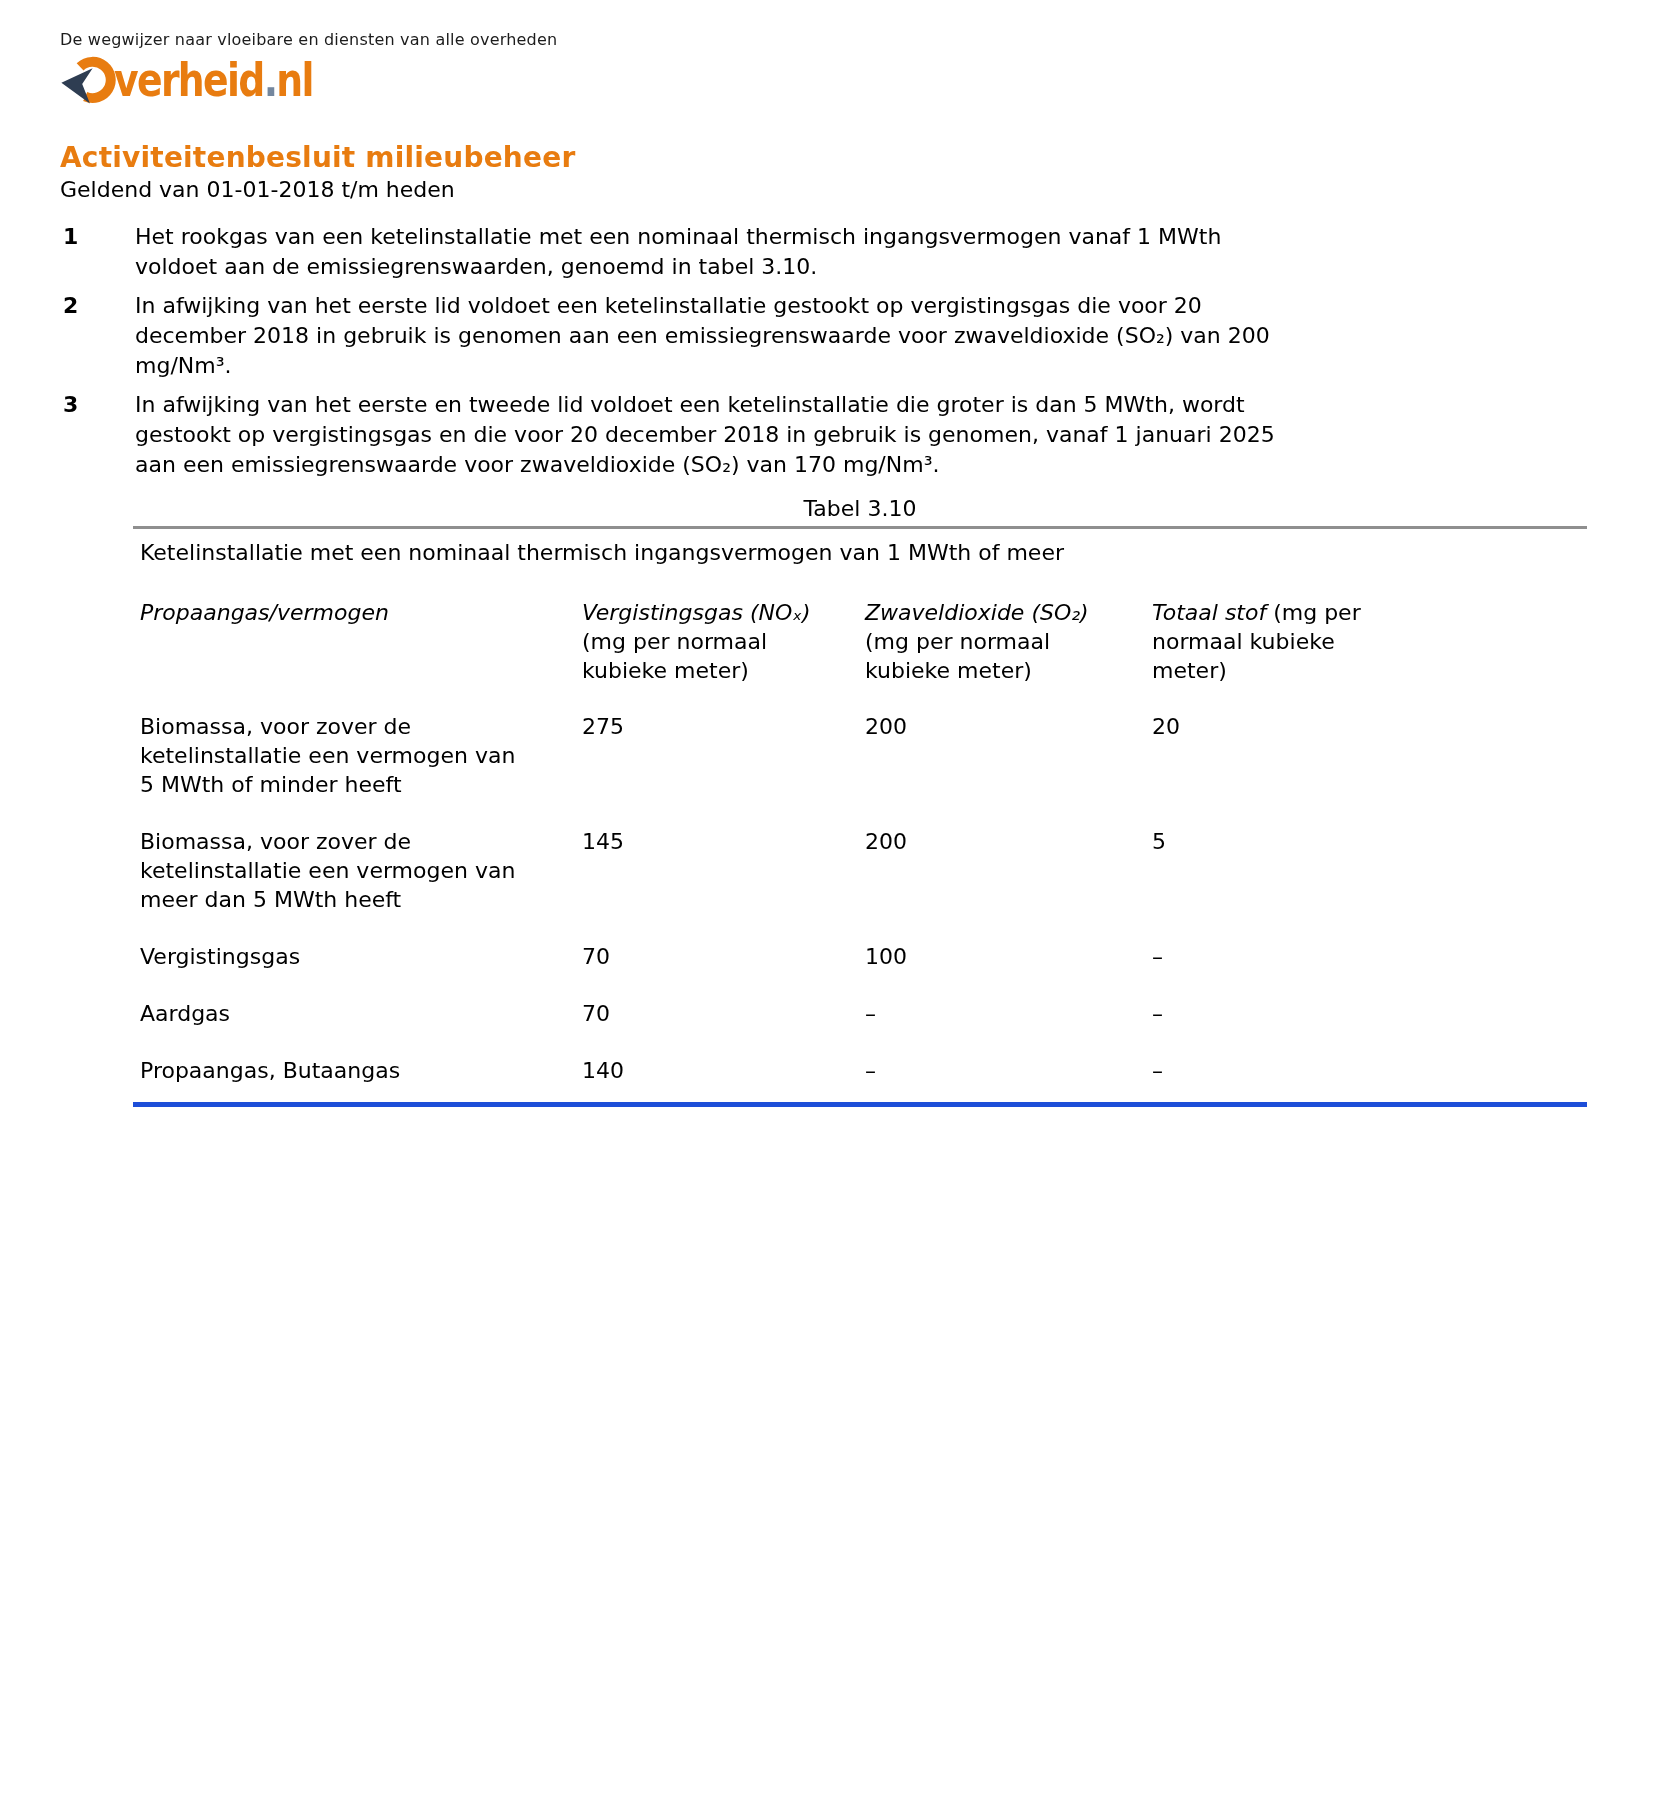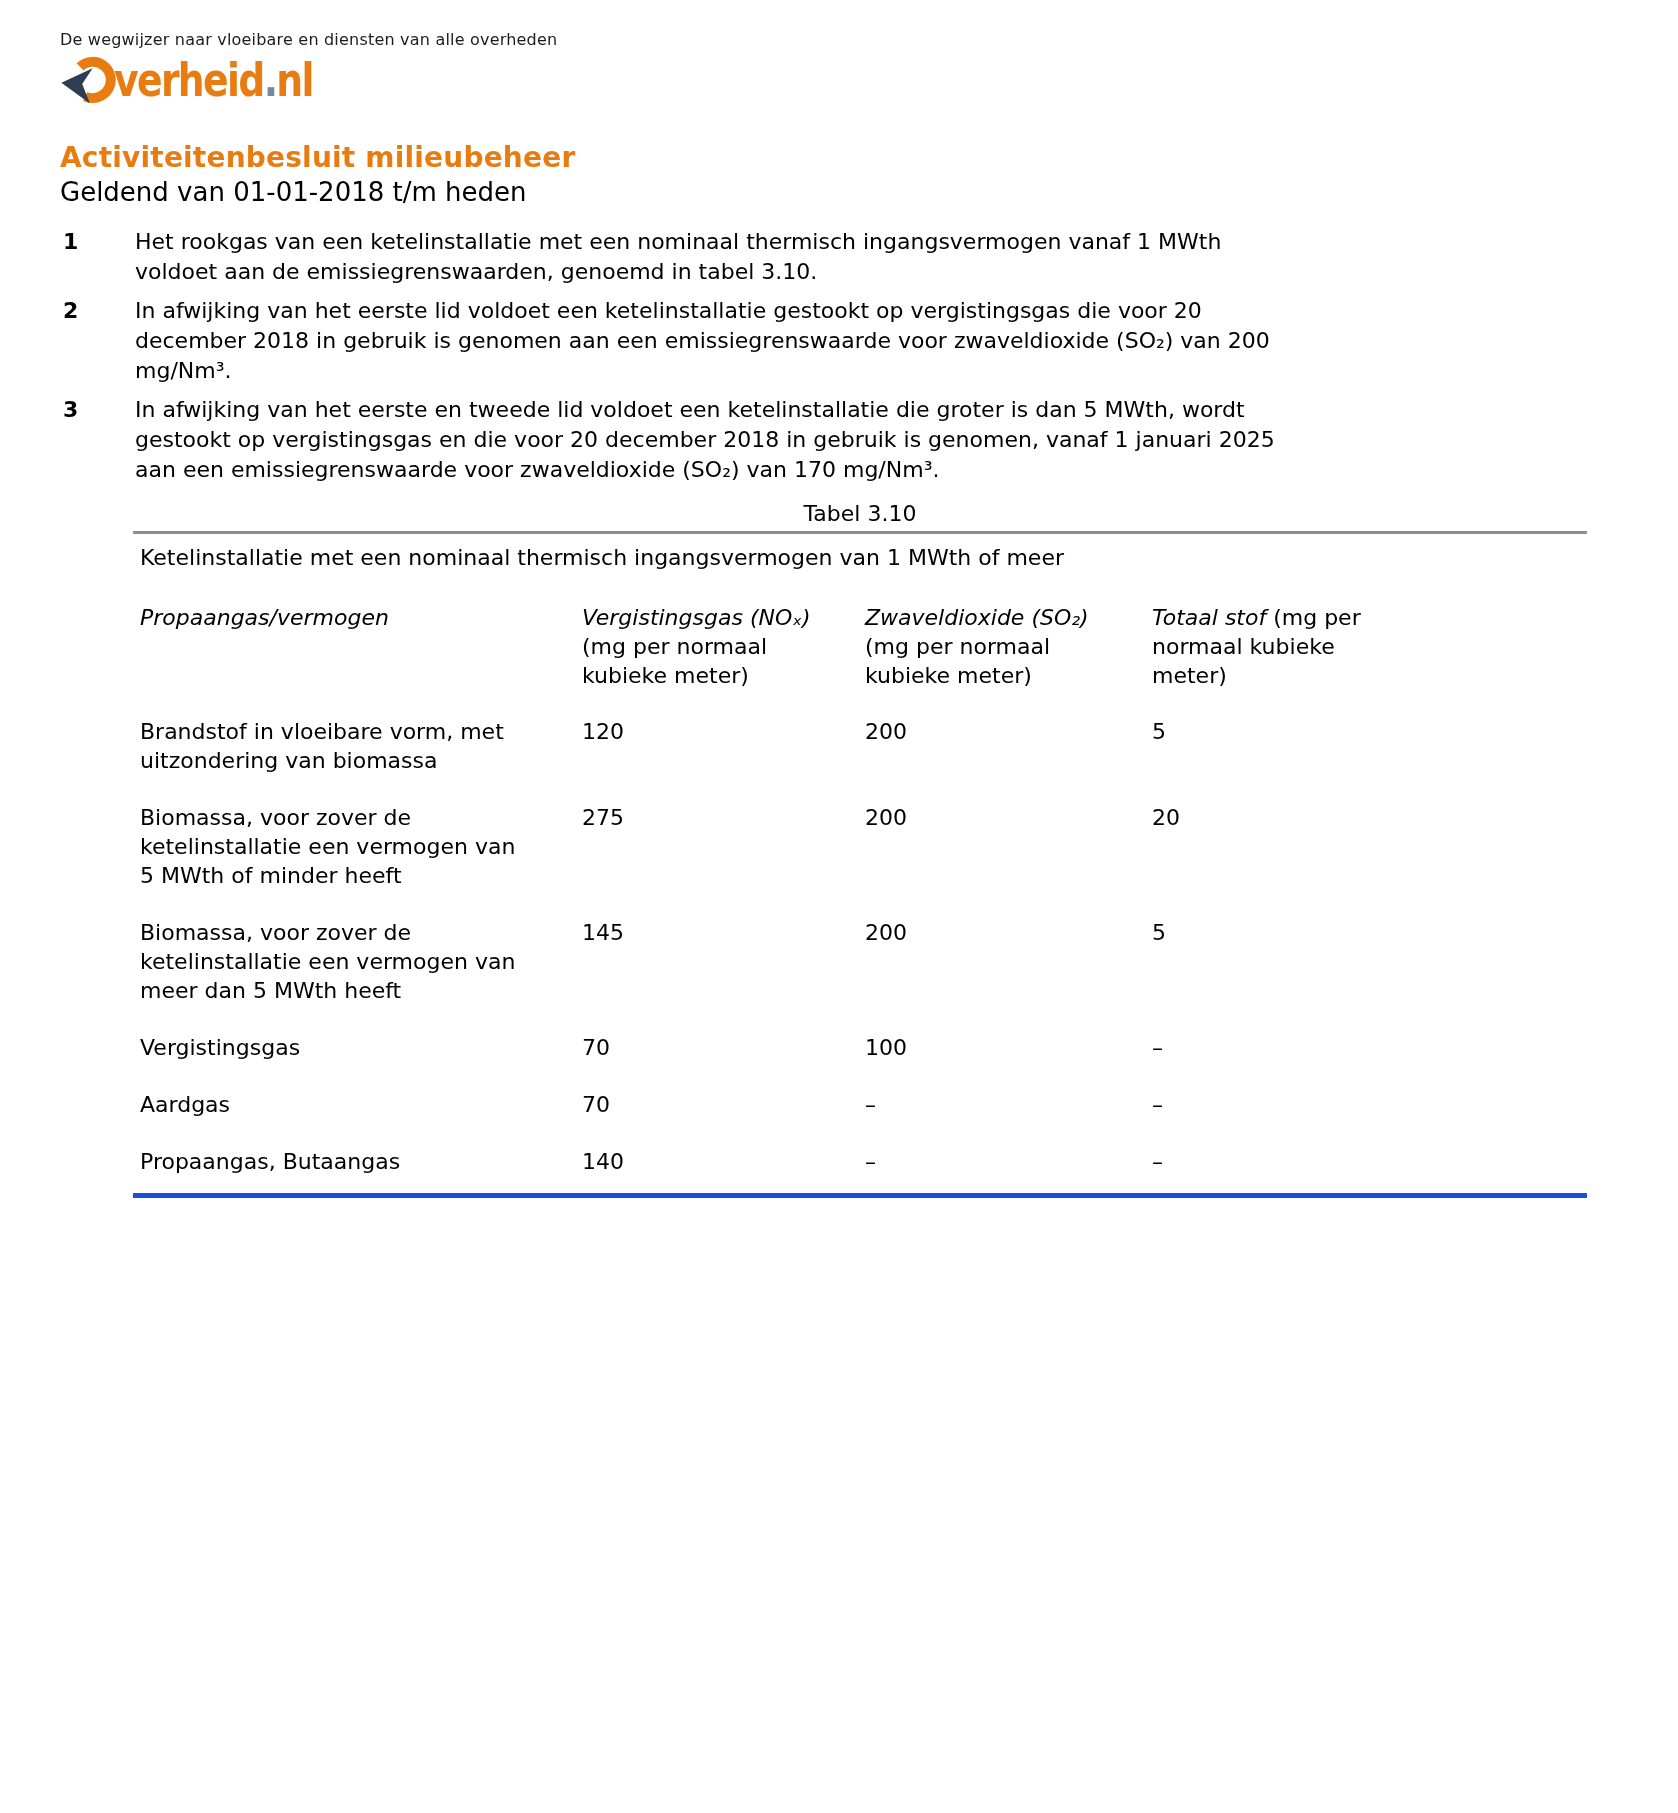--- a/index.html
+++ b/index.html
@@ -16,21 +16,21 @@
   .logo svg{width:58px;height:58px;flex:0 0 auto;}
   .logo-text{
     font-size:46px;font-weight:bold;color:#e87c10;letter-spacing:-2px;
     transform:scaleX(.82);transform-origin:left center;white-space:nowrap;
     margin-left:-4px;line-height:1;
   }
   .logo-dot{color:#74879e;}
 
   
   .doc-title{margin-top:32px;font-size:28px;font-weight:bold;color:#e87c10;letter-spacing:.2px;}
-  .validity{font-size:26px;margin-top:3px;}
+  .validity{font-size:22px;margin-top:3px;}
 
   
   .article-heading{margin-top:52px;margin-left:5px;font-size:23px;font-weight:bold;}
   .paras{margin-top:20px;}
   .para{display:flex;margin-bottom:9px;font-size:22px;line-height:30px;}
   .para-num{width:75px;flex:0 0 auto;font-weight:bold;padding-left:3px;box-sizing:border-box;}
   .para-text{max-width:1175px;}
 
   
   .table-wrap{margin-left:73px;width:1454px;margin-top:16px;}
@@ -108,28 +108,20 @@
             <td>
               <div class="hdr-inner"><span class="col-title">Zwaveldioxide (SO₂)</span> <span class="col-unit">(mg per normaal kubieke meter)</span></div>
             </td>
             <td>
               <div class="hdr-inner wide"><span class="col-title">Totaal stof</span> <span class="col-unit">(mg per normaal kubieke meter)</span></div>
             </td>
           </tr>
 
           <tr class="data-row">
             <td class="fuel">
-                <div class="cell-inner">Brandstof in vloeibare vorm, met uitzondering van biomassa</div>
-              </td>
-            <td>120</td>
-            <td>200</td>
-            <td>5</td>
-          </tr>
-          <tr class="data-row">
-            <td class="fuel">
                 <div class="cell-inner">Biomassa, voor zover de ketelinstallatie een vermogen van 5 MWth of minder heeft</div>
               </td>
             <td>275</td>
             <td>200</td>
             <td>20</td>
           </tr>
           <tr class="data-row">
             <td class="fuel">
                 <div class="cell-inner">Biomassa, voor zover de ketelinstallatie een vermogen van meer dan 5 MWth heeft</div>
               </td>

